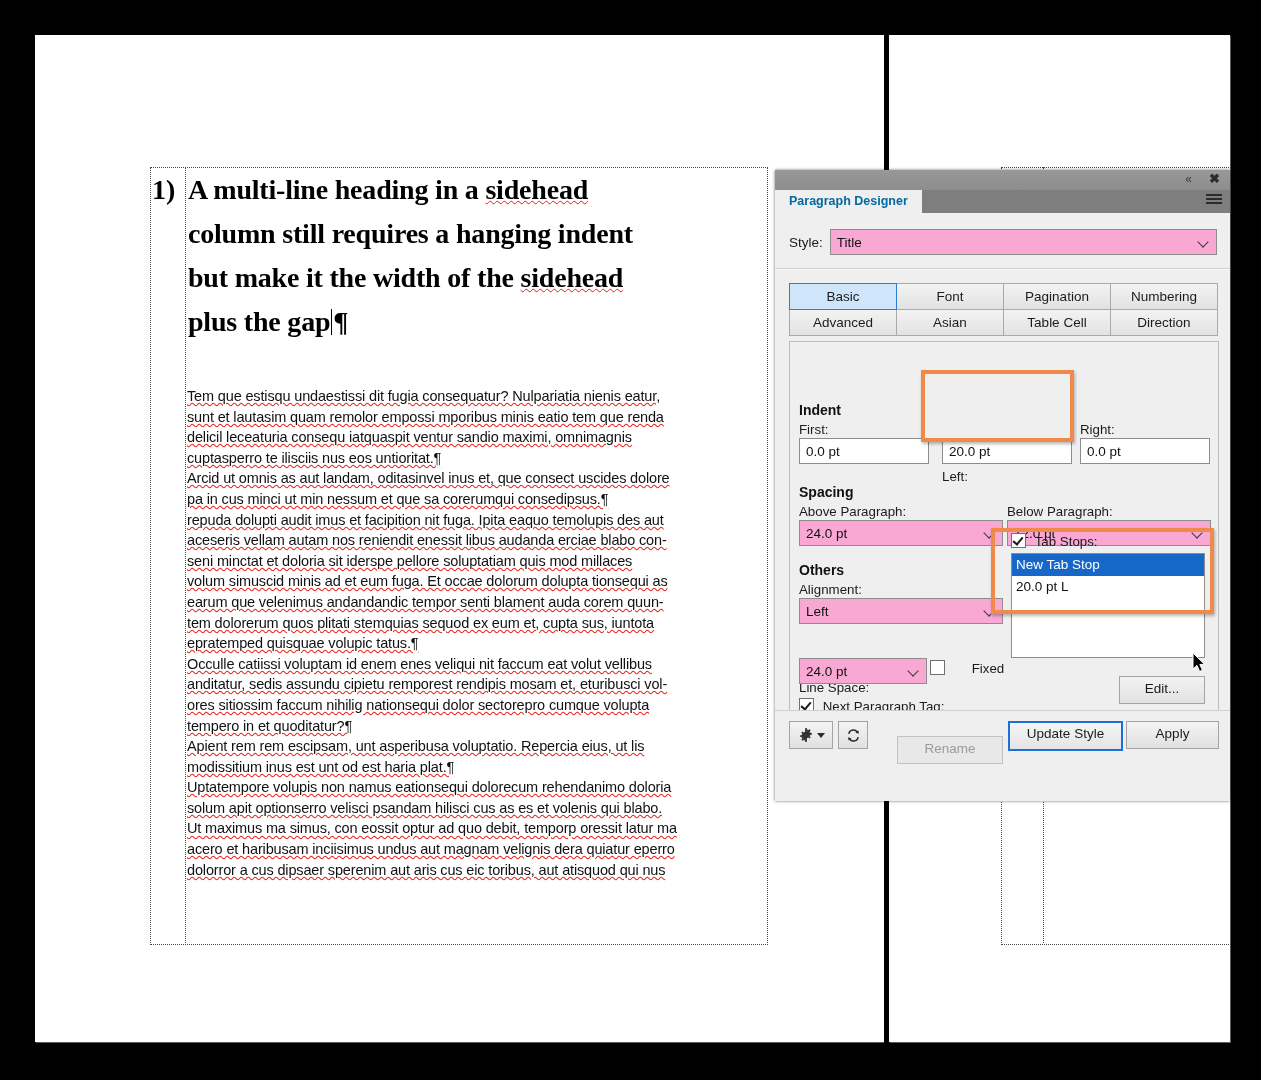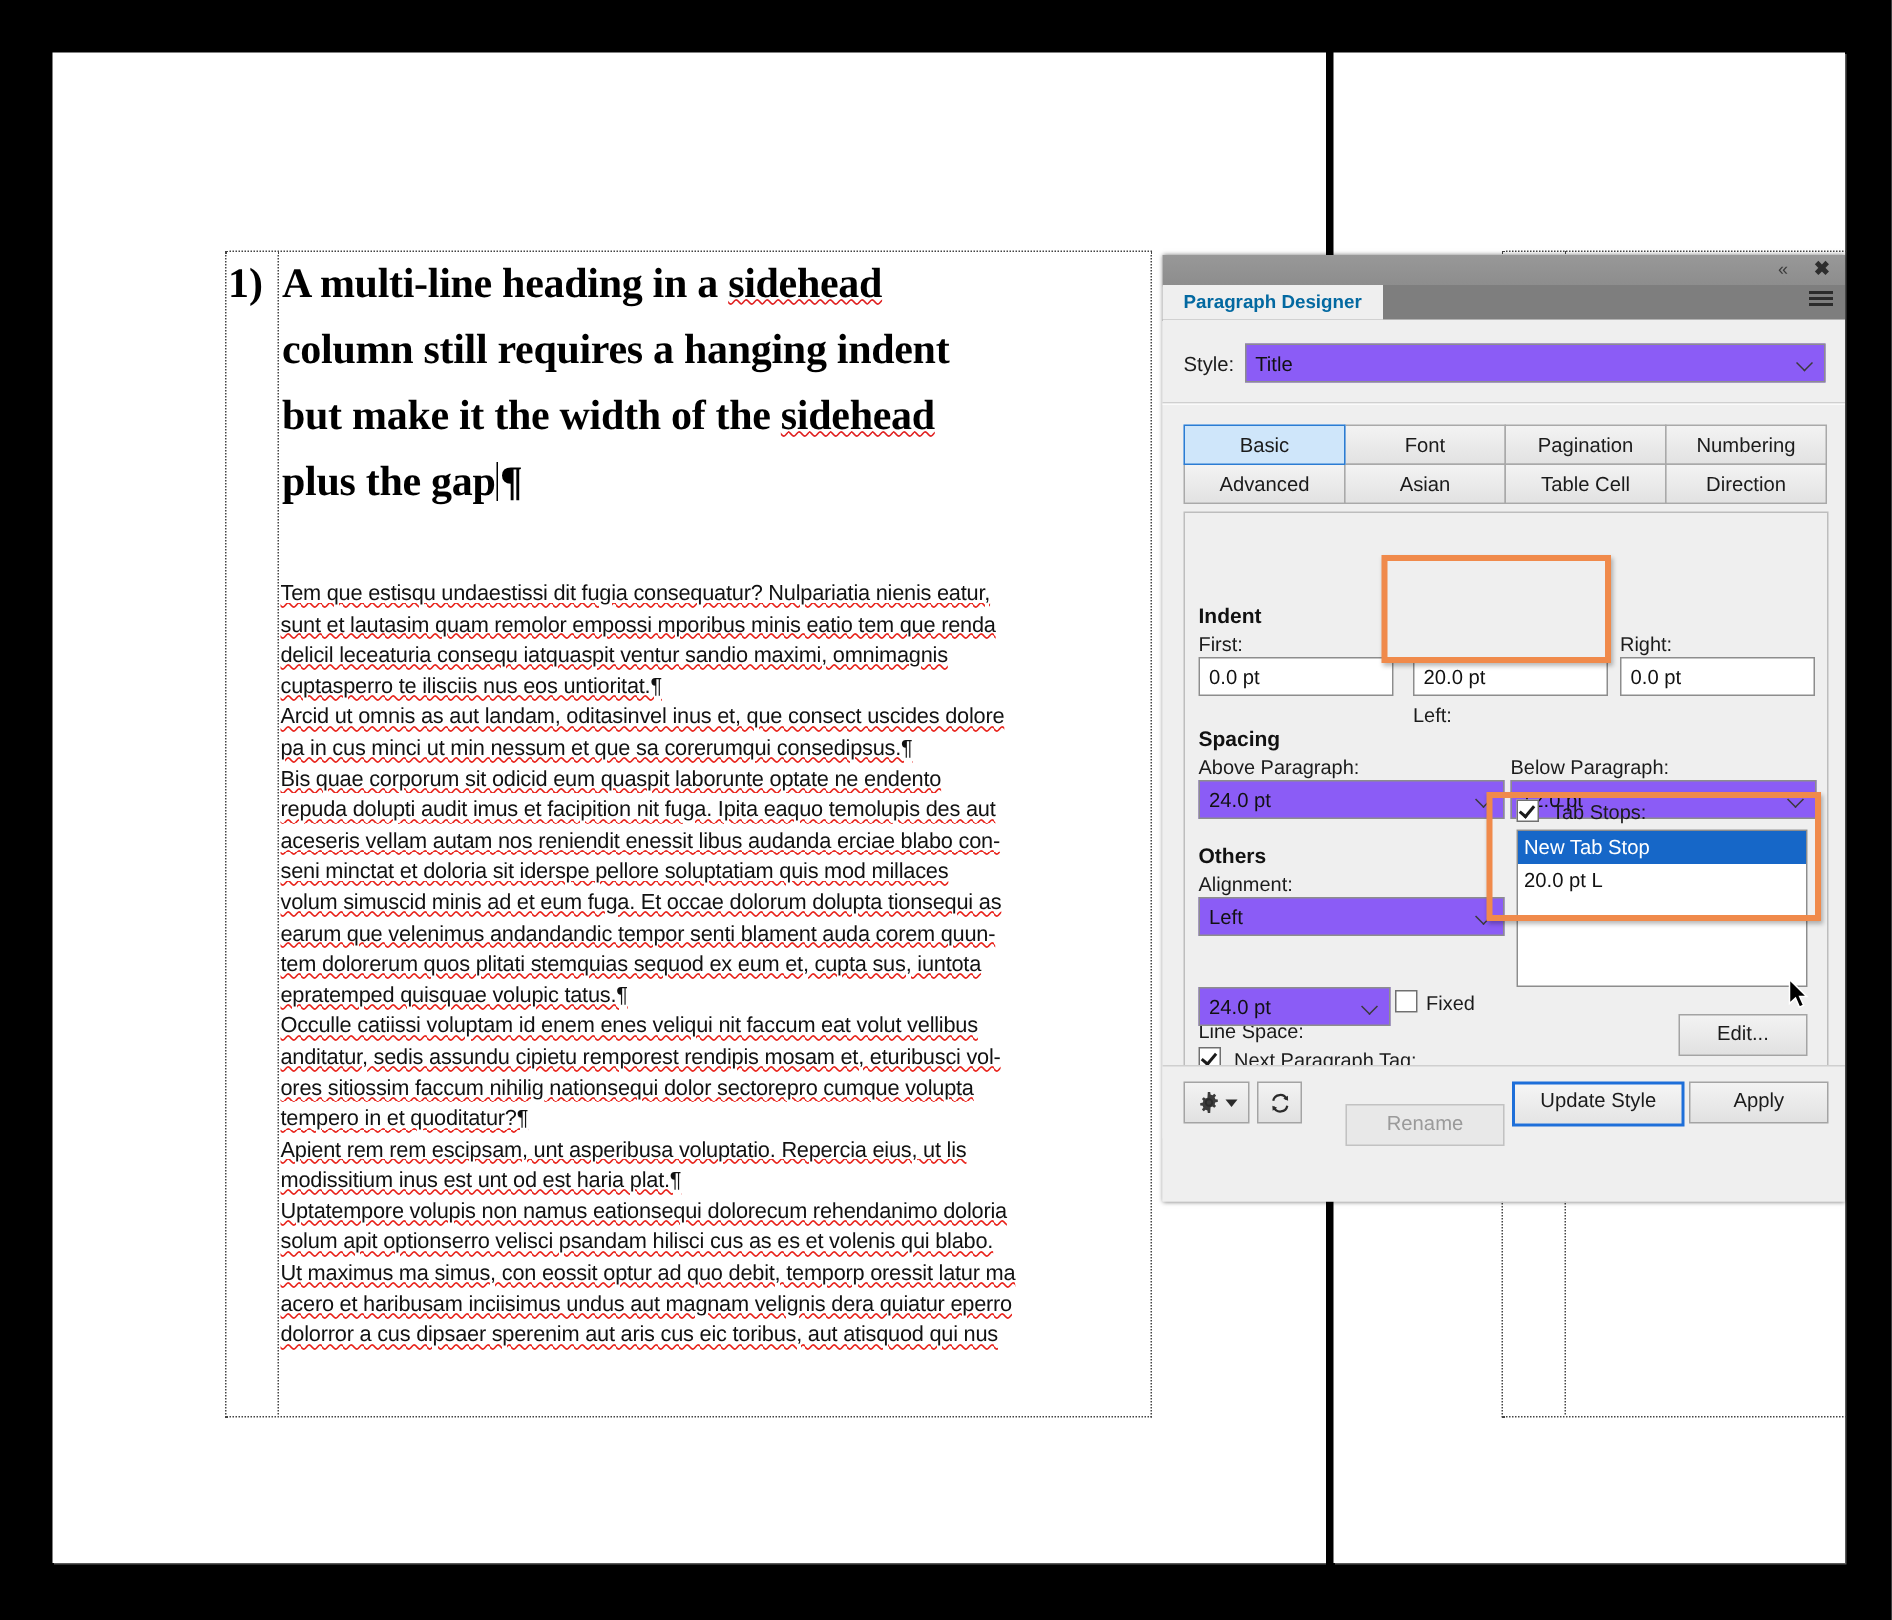--- a/index.html
+++ b/index.html
@@ -85,21 +85,21 @@
   #pd-tabstrip .hamburger{
     position:absolute;right:8px;top:4px;width:16px;height:13px;
   }
   #pd-tabstrip .hamburger i{display:block;height:2px;background:#2b2b2b;margin-bottom:2px;}
 
   #pd-body{position:absolute;left:0;top:43px;width:455px;height:588px;background:#efefef;}
 
   .row-style{position:absolute;left:14px;top:16px;width:428px;display:flex;align-items:center;}
   .row-style .lbl{font-size:13.5px;margin-right:7px;}
   .combo{
-    position:relative;background:#8b5cf6;border:1px solid #8d8d8d;height:24px;
+    position:relative;background:#f9a8d4;border:1px solid #8d8d8d;height:24px;
     display:flex;align-items:center;padding-left:6px;font-size:13.5px;color:#111;
   }
   .combo .chev{
     position:absolute;right:7px;top:6px;width:11px;height:11px;
   }
   .combo .chev:before{
     content:"";position:absolute;left:1px;top:2px;width:7px;height:7px;
     border-left:1.6px solid #3a3a3a;border-bottom:1.6px solid #3a3a3a;
     transform:rotate(-45deg);
   }
@@ -215,21 +215,20 @@
         <div class="bline">Tem que estisqu undaestissi dit fugia consequatur? Nulpariatia nienis eatur,</div>
         <div class="bline">sunt et lautasim quam remolor empossi mporibus minis eatio tem que renda</div>
         <div class="bline">delicil leceaturia consequ iatquaspit ventur sandio maximi, omnimagnis</div>
         <div class="bline">cuptasperro te ilisciis nus eos untioritat.¶</div>
       </div>
       <div class="bpara">
         <div class="bline">Arcid ut omnis as aut landam, oditasinvel inus et, que consect uscides dolore</div>
         <div class="bline">pa in cus minci ut min nessum et que sa corerumqui consedipsus.¶</div>
       </div>
       <div class="bpara">
-        <div class="bline">Bis quae corporum sit odicid eum quaspit laborunte optate ne endento</div>
         <div class="bline">repuda dolupti audit imus et facipition nit fuga. Ipita eaquo temolupis des aut</div>
         <div class="bline">aceseris vellam autam nos reniendit enessit libus audanda erciae blabo con-</div>
         <div class="bline">seni minctat et doloria sit iderspe pellore soluptatiam quis mod millaces</div>
         <div class="bline">volum simuscid minis ad et eum fuga. Et occae dolorum dolupta tionsequi as</div>
         <div class="bline">earum que velenimus andandandic tempor senti blament auda corem quun-</div>
         <div class="bline">tem dolorerum quos plitati stemquias sequod ex eum et, cupta sus, iuntota</div>
         <div class="bline">epratemped quisquae volupic tatus.¶</div>
       </div>
       <div class="bpara">
         <div class="bline">Occulle catiissi voluptam id enem enes veliqui nit faccum eat volut vellibus</div>
@@ -340,21 +339,21 @@
   </div>
 
   <div class="abs fld-label" style="left:24px;top:472px;margin-top:38px;">Line Space:</div>
   <div class="abs combo" style="left:24px;top:488px;width:120px;">
     <span>24.0 pt</span>
     <span class="chev"></span>
   </div>
 
   <div class="abs" style="left:155px;top:490px;font-size:13.3px;">
     <span class="chk"></span>
-    <span style="margin-left:2px;">Fixed</span>
+    <span style="margin-left:23px;">Fixed</span>
   </div>
 
   <div class="abs" style="left:24px;top:528px;font-size:13.3px;">
     <span class="chk on"></span>
     <span style="margin-left:5px;">Next Paragraph Tag:</span>
   </div>
   <div class="abs combo" style="left:24px;top:548px;width:196px;">
     <span></span>
     <span class="chev"></span>
   </div>

